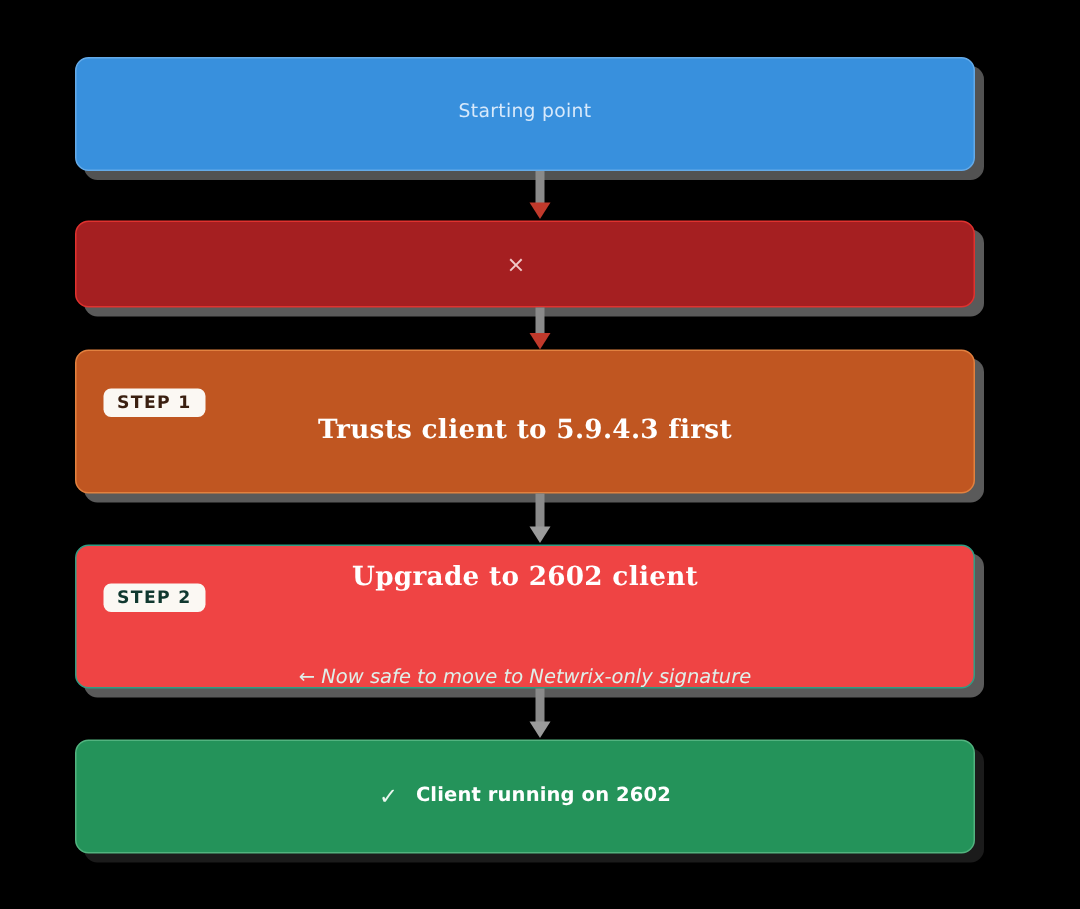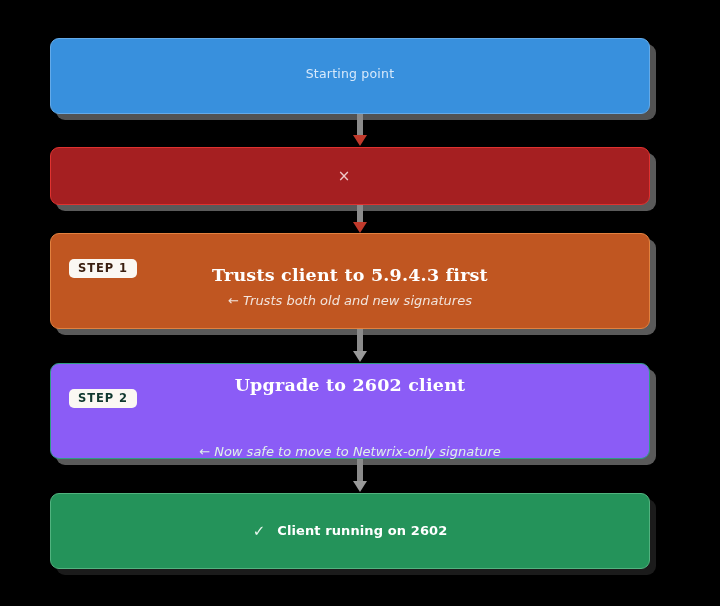--- a/index.html
+++ b/index.html
@@ -95,21 +95,21 @@
     padding-top: 12px;
   }
   #node-step1 {
     top: 233px;
     background: #c05621;
     border-color: #e2813f;
     box-shadow: 6px 6px 0 rgba(150,150,150,0.6);
   }
   #node-step2 {
     top: 363px;
-    background: #8b5cf6;
+    background: #ef4444;
     border-color: #2f9d84;
     box-shadow: 6px 6px 0 rgba(150,150,150,0.6);
   }
   #node-step2 .node-sub { color: #dff0ea; margin-top: 48px; }
 
   .step-badge {
     position: absolute;
     left: 18px;
     top: 13px;
     background: #fbf8f3;
@@ -200,21 +200,20 @@
   </div>
 
   <div class="connector" id="conn-2">
     <div class="stem"></div>
     <div class="head head-red"></div>
   </div>
 
   <div class="node step-node" id="node-step1">
     <div class="step-badge">STEP 1</div>
     <div class="node-title">Trusts client to 5.9.4.3 first</div>
-    <div class="node-sub">← Trusts both old and new signatures</div>
   </div>
 
   <div class="connector" id="conn-3">
     <div class="stem"></div>
     <div class="head head-gray"></div>
   </div>
 
   <div class="node step-node" id="node-step2">
     <div class="step-badge">STEP 2</div>
     <div class="node-title">Upgrade to 2602 client</div>

